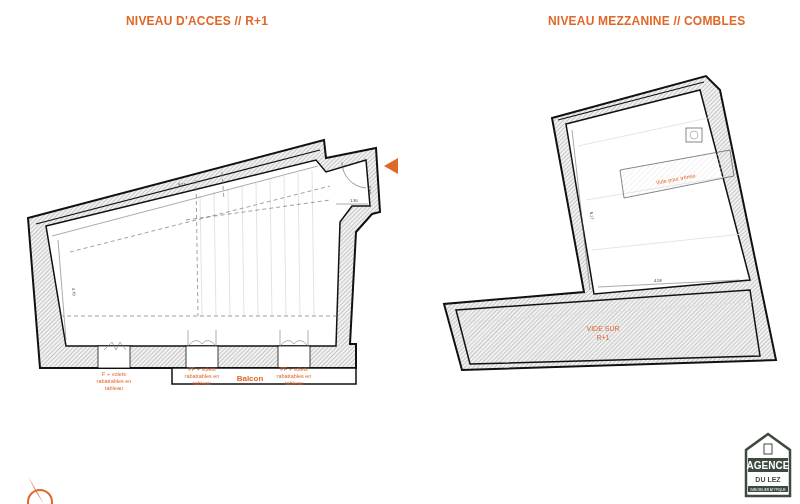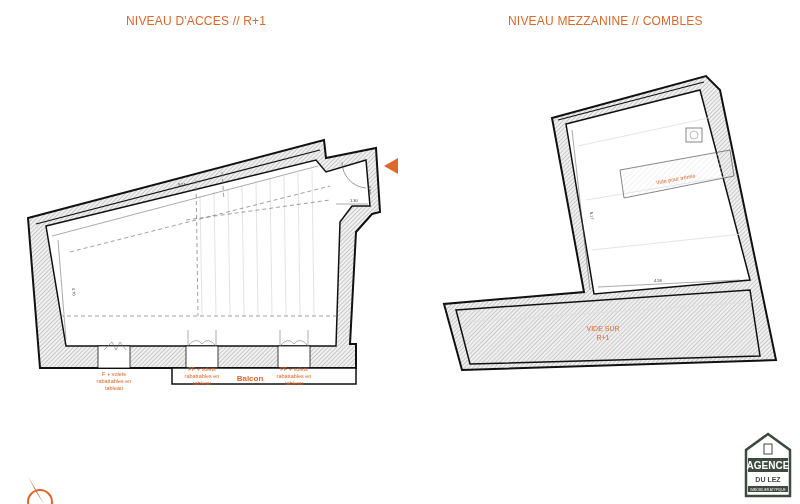--- a/index.html
+++ b/index.html
@@ -1,19 +1,19 @@
 <!DOCTYPE html>
 <html><head>
 <meta charset="utf-8">
 <style>
   html, body { margin:0; padding:0; background:#ffffff; }
   body { width:800px; height:504px; position:relative; overflow:hidden; font-family:"Liberation Sans", sans-serif; }
-  .title { position:absolute; top:14px; font-weight:normal; font-size:12px; color:#e0672a; letter-spacing:0.2px; white-space:nowrap;padding-left:16px; }
+  .title { position:absolute; top:14px; font-weight:bold; font-size:12px; color:#e0672a; letter-spacing:0.2px; white-space:nowrap;padding-left:16px; }
   #t1 { left:110px; }
-  #t2 { left:492px;text-align:right; }
+  #t2 { left:532px;text-align:right; }
   svg.plan { position:absolute; left:0; top:0; }
   .lbl { font-family:"Liberation Sans", sans-serif; fill:#e0672a; }
   .dim { font-family:"Liberation Sans", sans-serif; fill:#333; font-size:4px; }
   .logo { position:absolute; left:744px; top:432px; width:56px; height:66px; }
 </style>
 </head>
 <body>
 
 <div class="title" id="t1">NIVEAU D'ACCES  //  R+1</div>
 <div class="title" id="t2">NIVEAU MEZZANINE  //  COMBLES</div>

